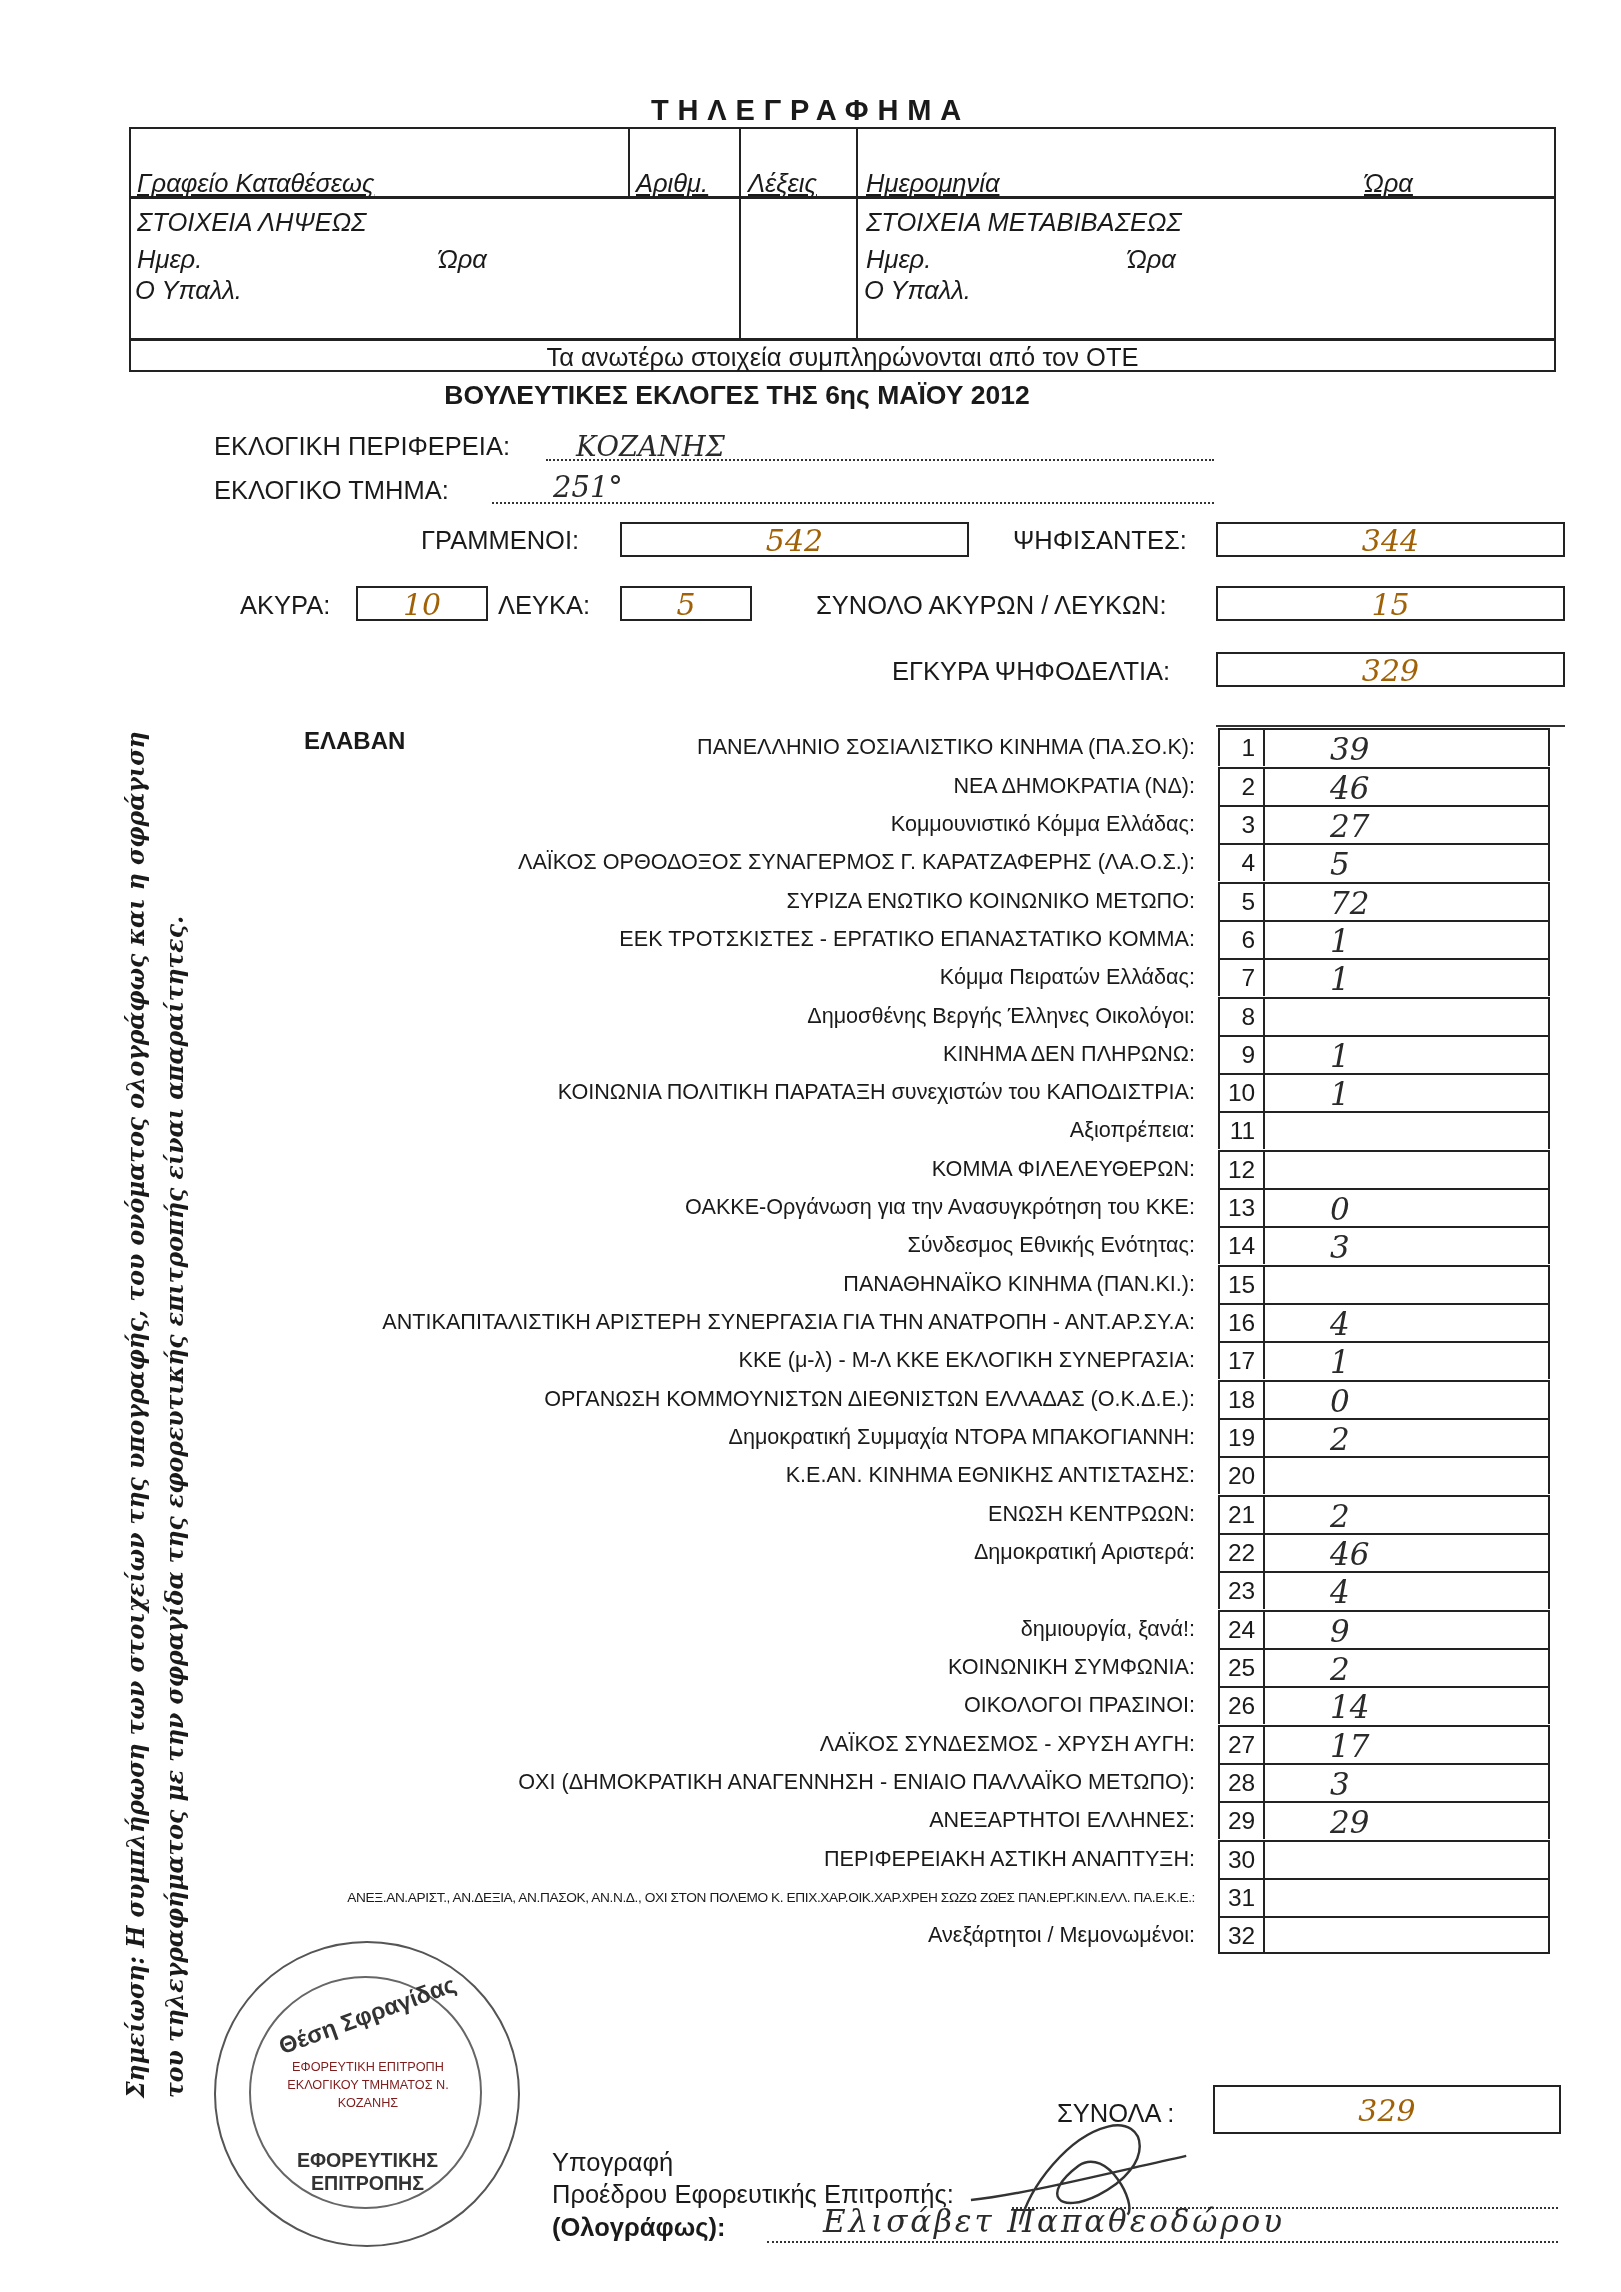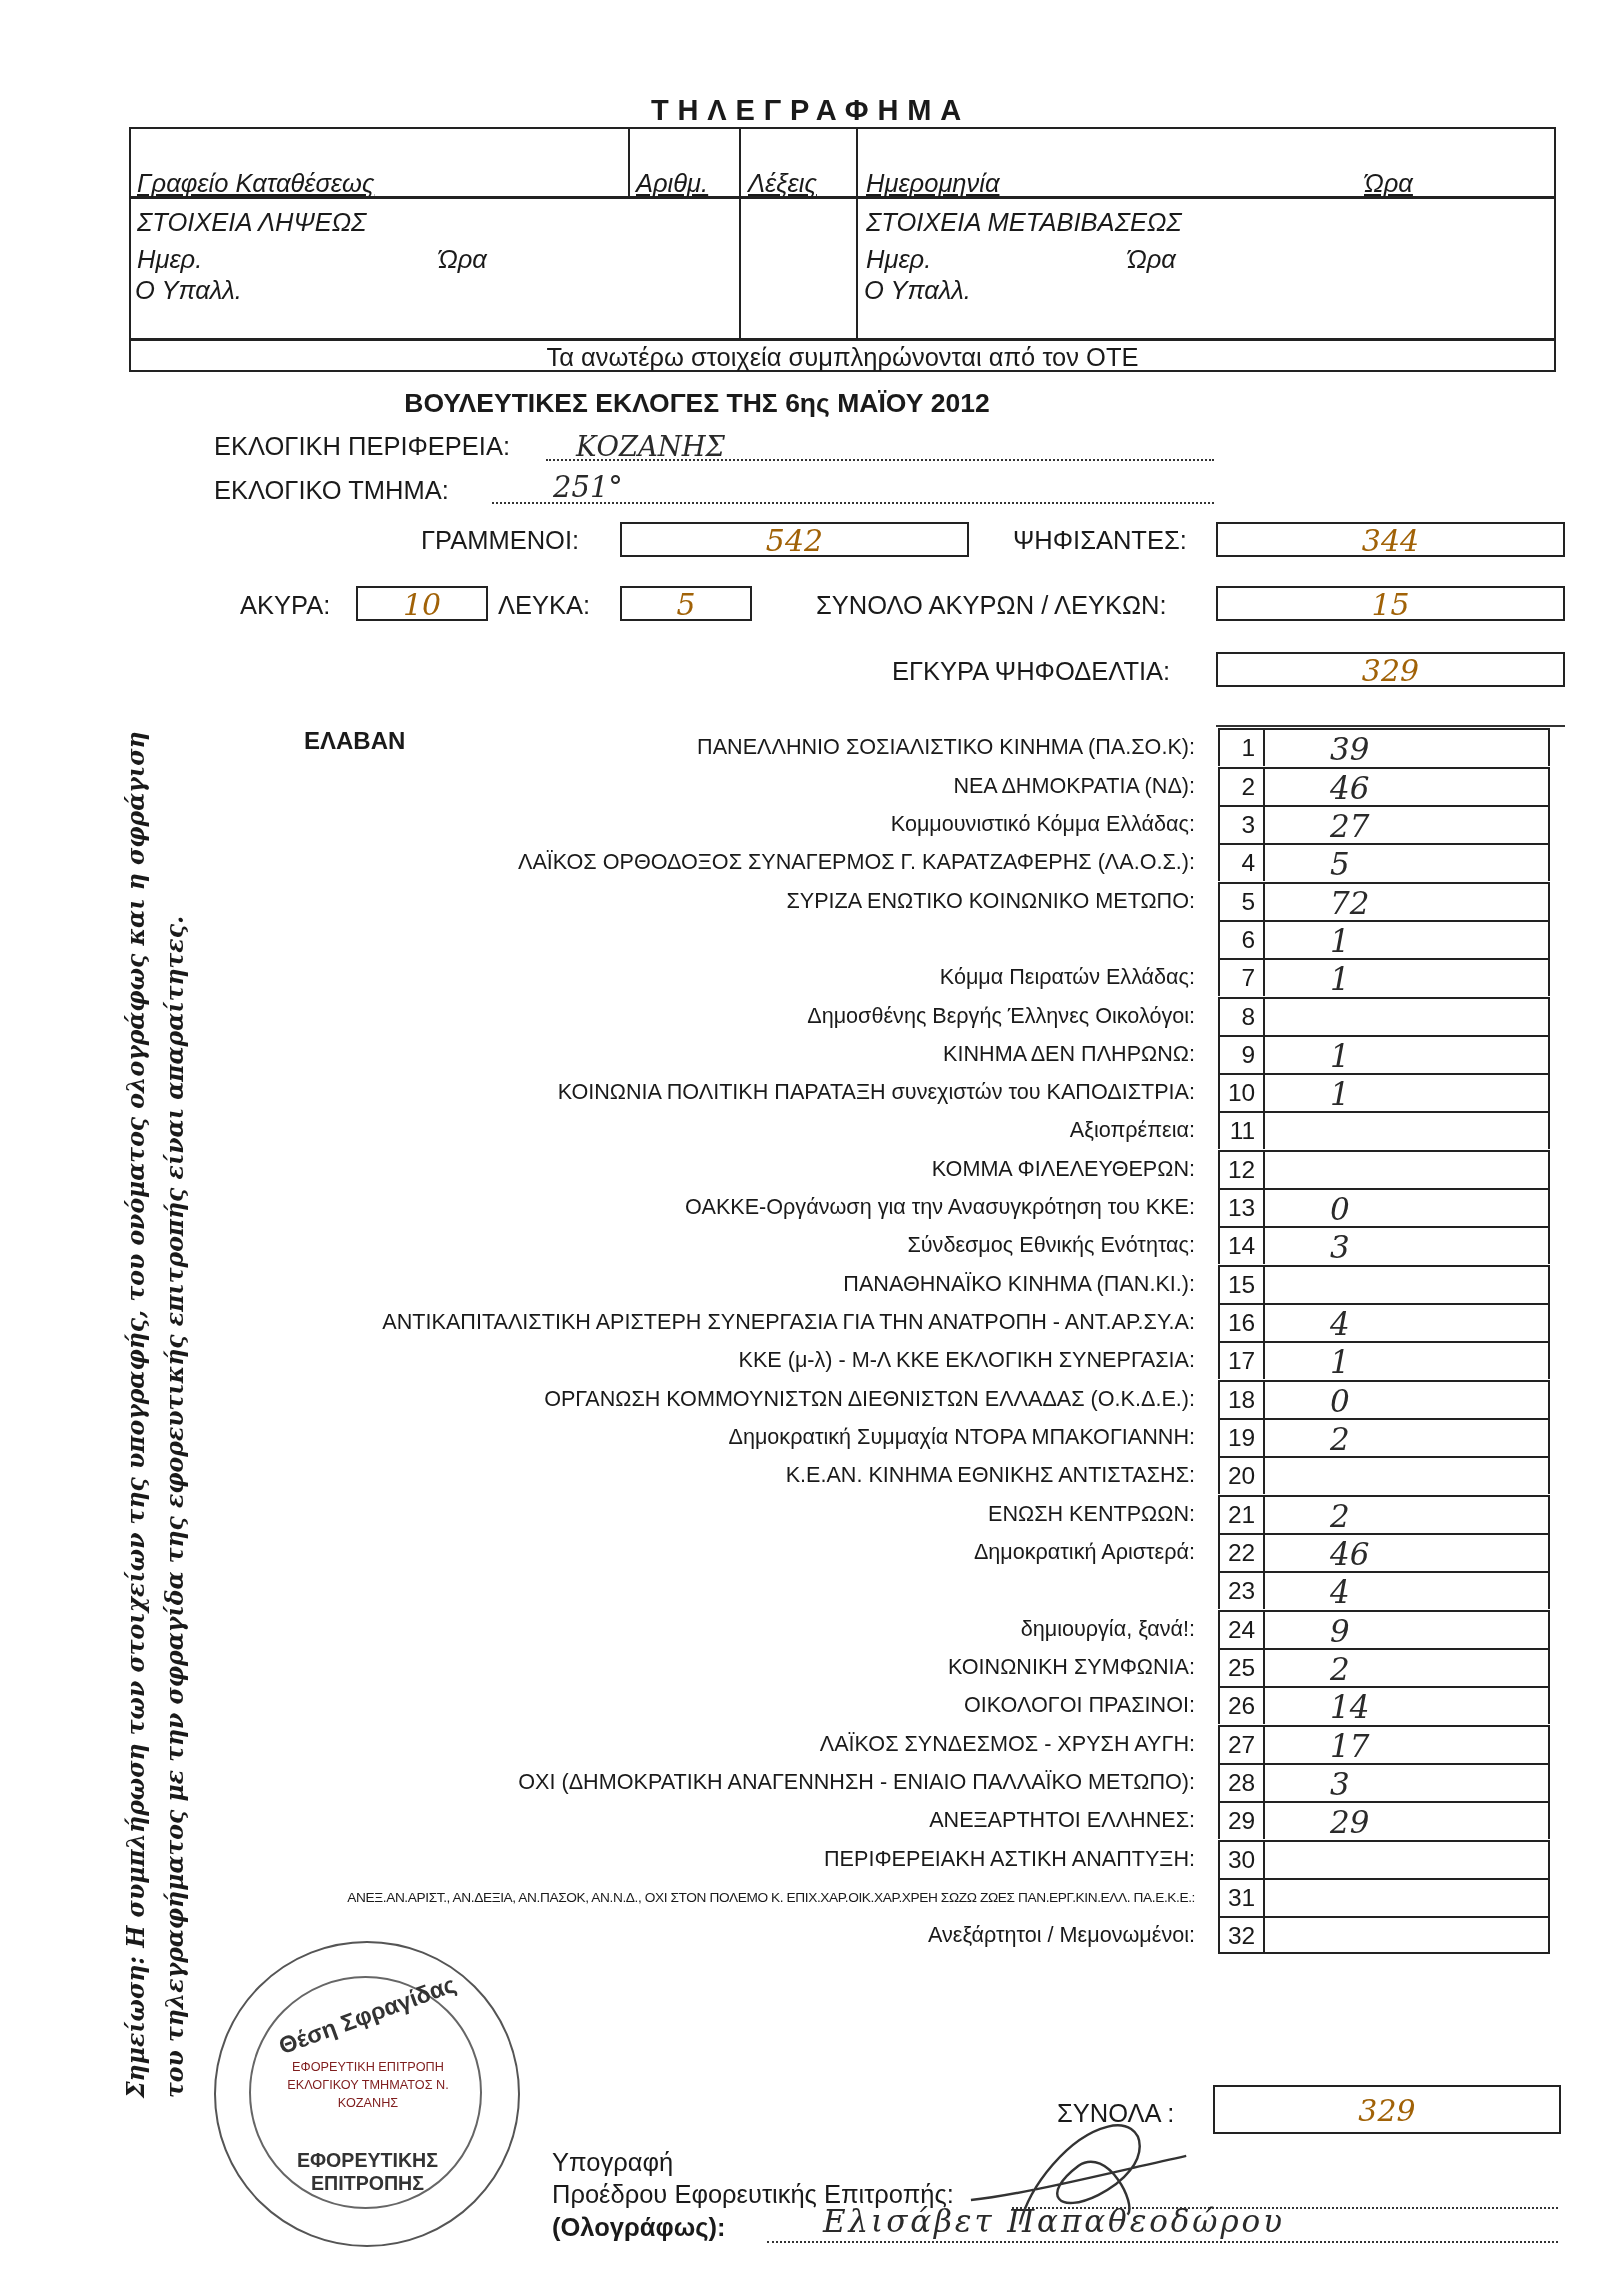--- a/index.html
+++ b/index.html
@@ -4,21 +4,21 @@
 <style>
   html, body { margin:0; padding:0; background:#ffffff; }
   body { width:1621px; height:2293px; position:relative; overflow:hidden; font-family:"Liberation Sans", sans-serif; color:#1a1a1a; }
   .abs { position:absolute; }
   .title { left:0; width:1621px; top:94px; text-align:center; font-size:29px; font-weight:bold; letter-spacing:8.8px; }
   
   .tbox { left:129px; top:127px; width:1427px; height:245px; border:2.9px solid #222; box-sizing:border-box; }
   .tline { background:#222; }
   .ital { font-style:italic; font-size:25.5px; }
   .hand { font-family:"DejaVu Serif", serif; font-style:italic; color:#2a2a2a; }
-  .sub-title { left:0; width:1394px; top:388px; text-align:center; font-size:26.5px; font-weight:bold; }
+  .sub-title { left:0; width:1394px; top:380px; text-align:center; font-size:26.5px; font-weight:bold;padding-left:40px; }
   .lbl { font-size:25.5px; }
   .dotline { border-bottom:2px dotted #333; }
   .field-box { border:2px solid #222; box-sizing:border-box; background:#fff; }
   .hand-val { font-family:"DejaVu Serif", serif; font-style:italic; font-size:30px; color:#a16207; text-align:center; }
   .hrule { background:#333; height:2px; }
   
   .party-row { position:absolute; left:235px; width:1323px; height:38px; }
   .party-name { position:absolute; right:363px; top:5.9px; font-size:21.6px; white-space:nowrap; text-align:right; }
   .party-name.small { font-size:13.7px; top:11.8px; letter-spacing:-0.4px; }
   .party-num { position:absolute; left:983px; width:47px; height:38px; box-sizing:border-box; border-left:2px solid #222; border-right:2px solid #222; border-top:2px solid #222; text-align:right; padding-right:7.8px; font-size:24.5px; line-height:36px; }
@@ -122,20 +122,21 @@
       <div class="party-name">ΛΑΪΚΟΣ ΟΡΘΟΔΟΞΟΣ ΣΥΝΑΓΕΡΜΟΣ Γ. ΚΑΡΑΤΖΑΦΕΡΗΣ (ΛΑ.Ο.Σ.):</div>
       <div class="party-num">4</div>
       <div class="party-votes">5</div>
     </div>
     <div class="party-row" style="top: 882px;">
       <div class="party-name">ΣΥΡΙΖΑ ΕΝΩΤΙΚΟ ΚΟΙΝΩΝΙΚΟ ΜΕΤΩΠΟ:</div>
       <div class="party-num">5</div>
       <div class="party-votes">72</div>
     </div>
     <div class="party-row" style="top: 920px;">
+      <div class="party-name">ΕΕΚ ΤΡΟΤΣΚΙΣΤΕΣ - ΕΡΓΑΤΙΚΟ ΕΠΑΝΑΣΤΑΤΙΚΟ ΚΟΜΜΑ:</div>
       <div class="party-num">6</div>
       <div class="party-votes">1</div>
     </div>
     <div class="party-row" style="top: 958px;">
       <div class="party-name">Κόμμα Πειρατών Ελλάδας:</div>
       <div class="party-num">7</div>
       <div class="party-votes">1</div>
     </div>
     <div class="party-row" style="top: 997px;">
       <div class="party-name">Δημοσθένης Βεργής Έλληνες Οικολόγοι:</div>

